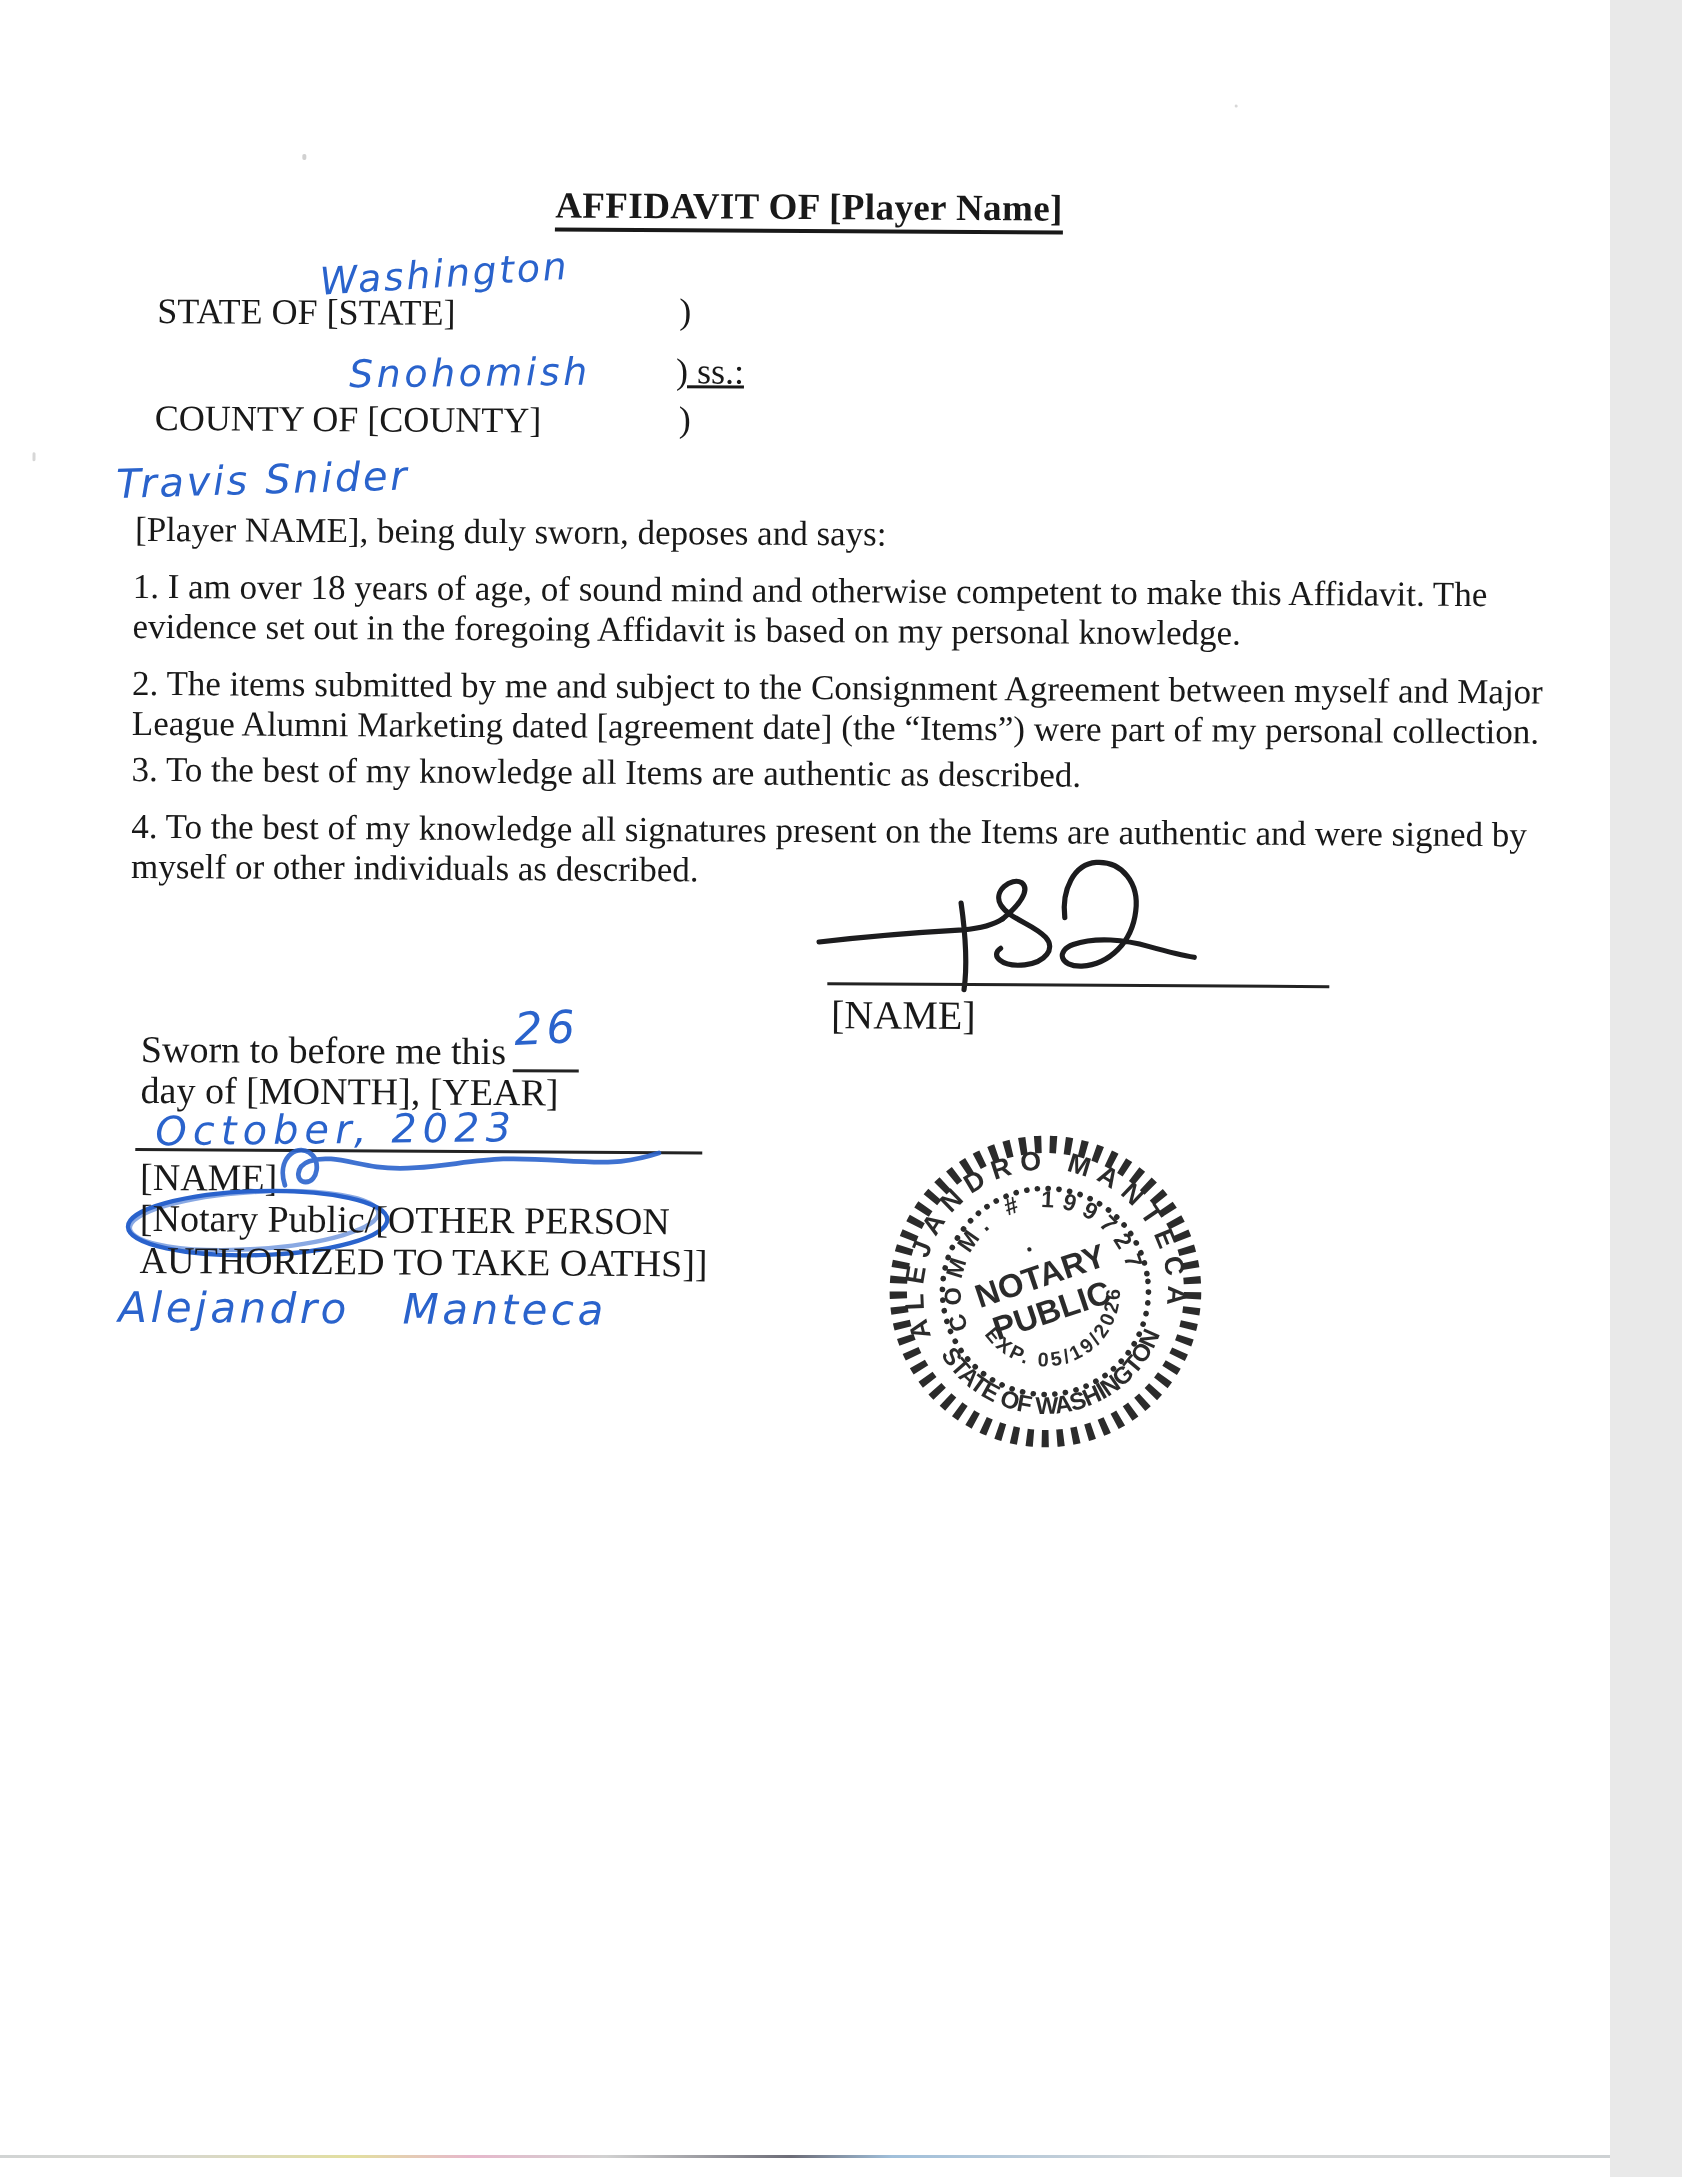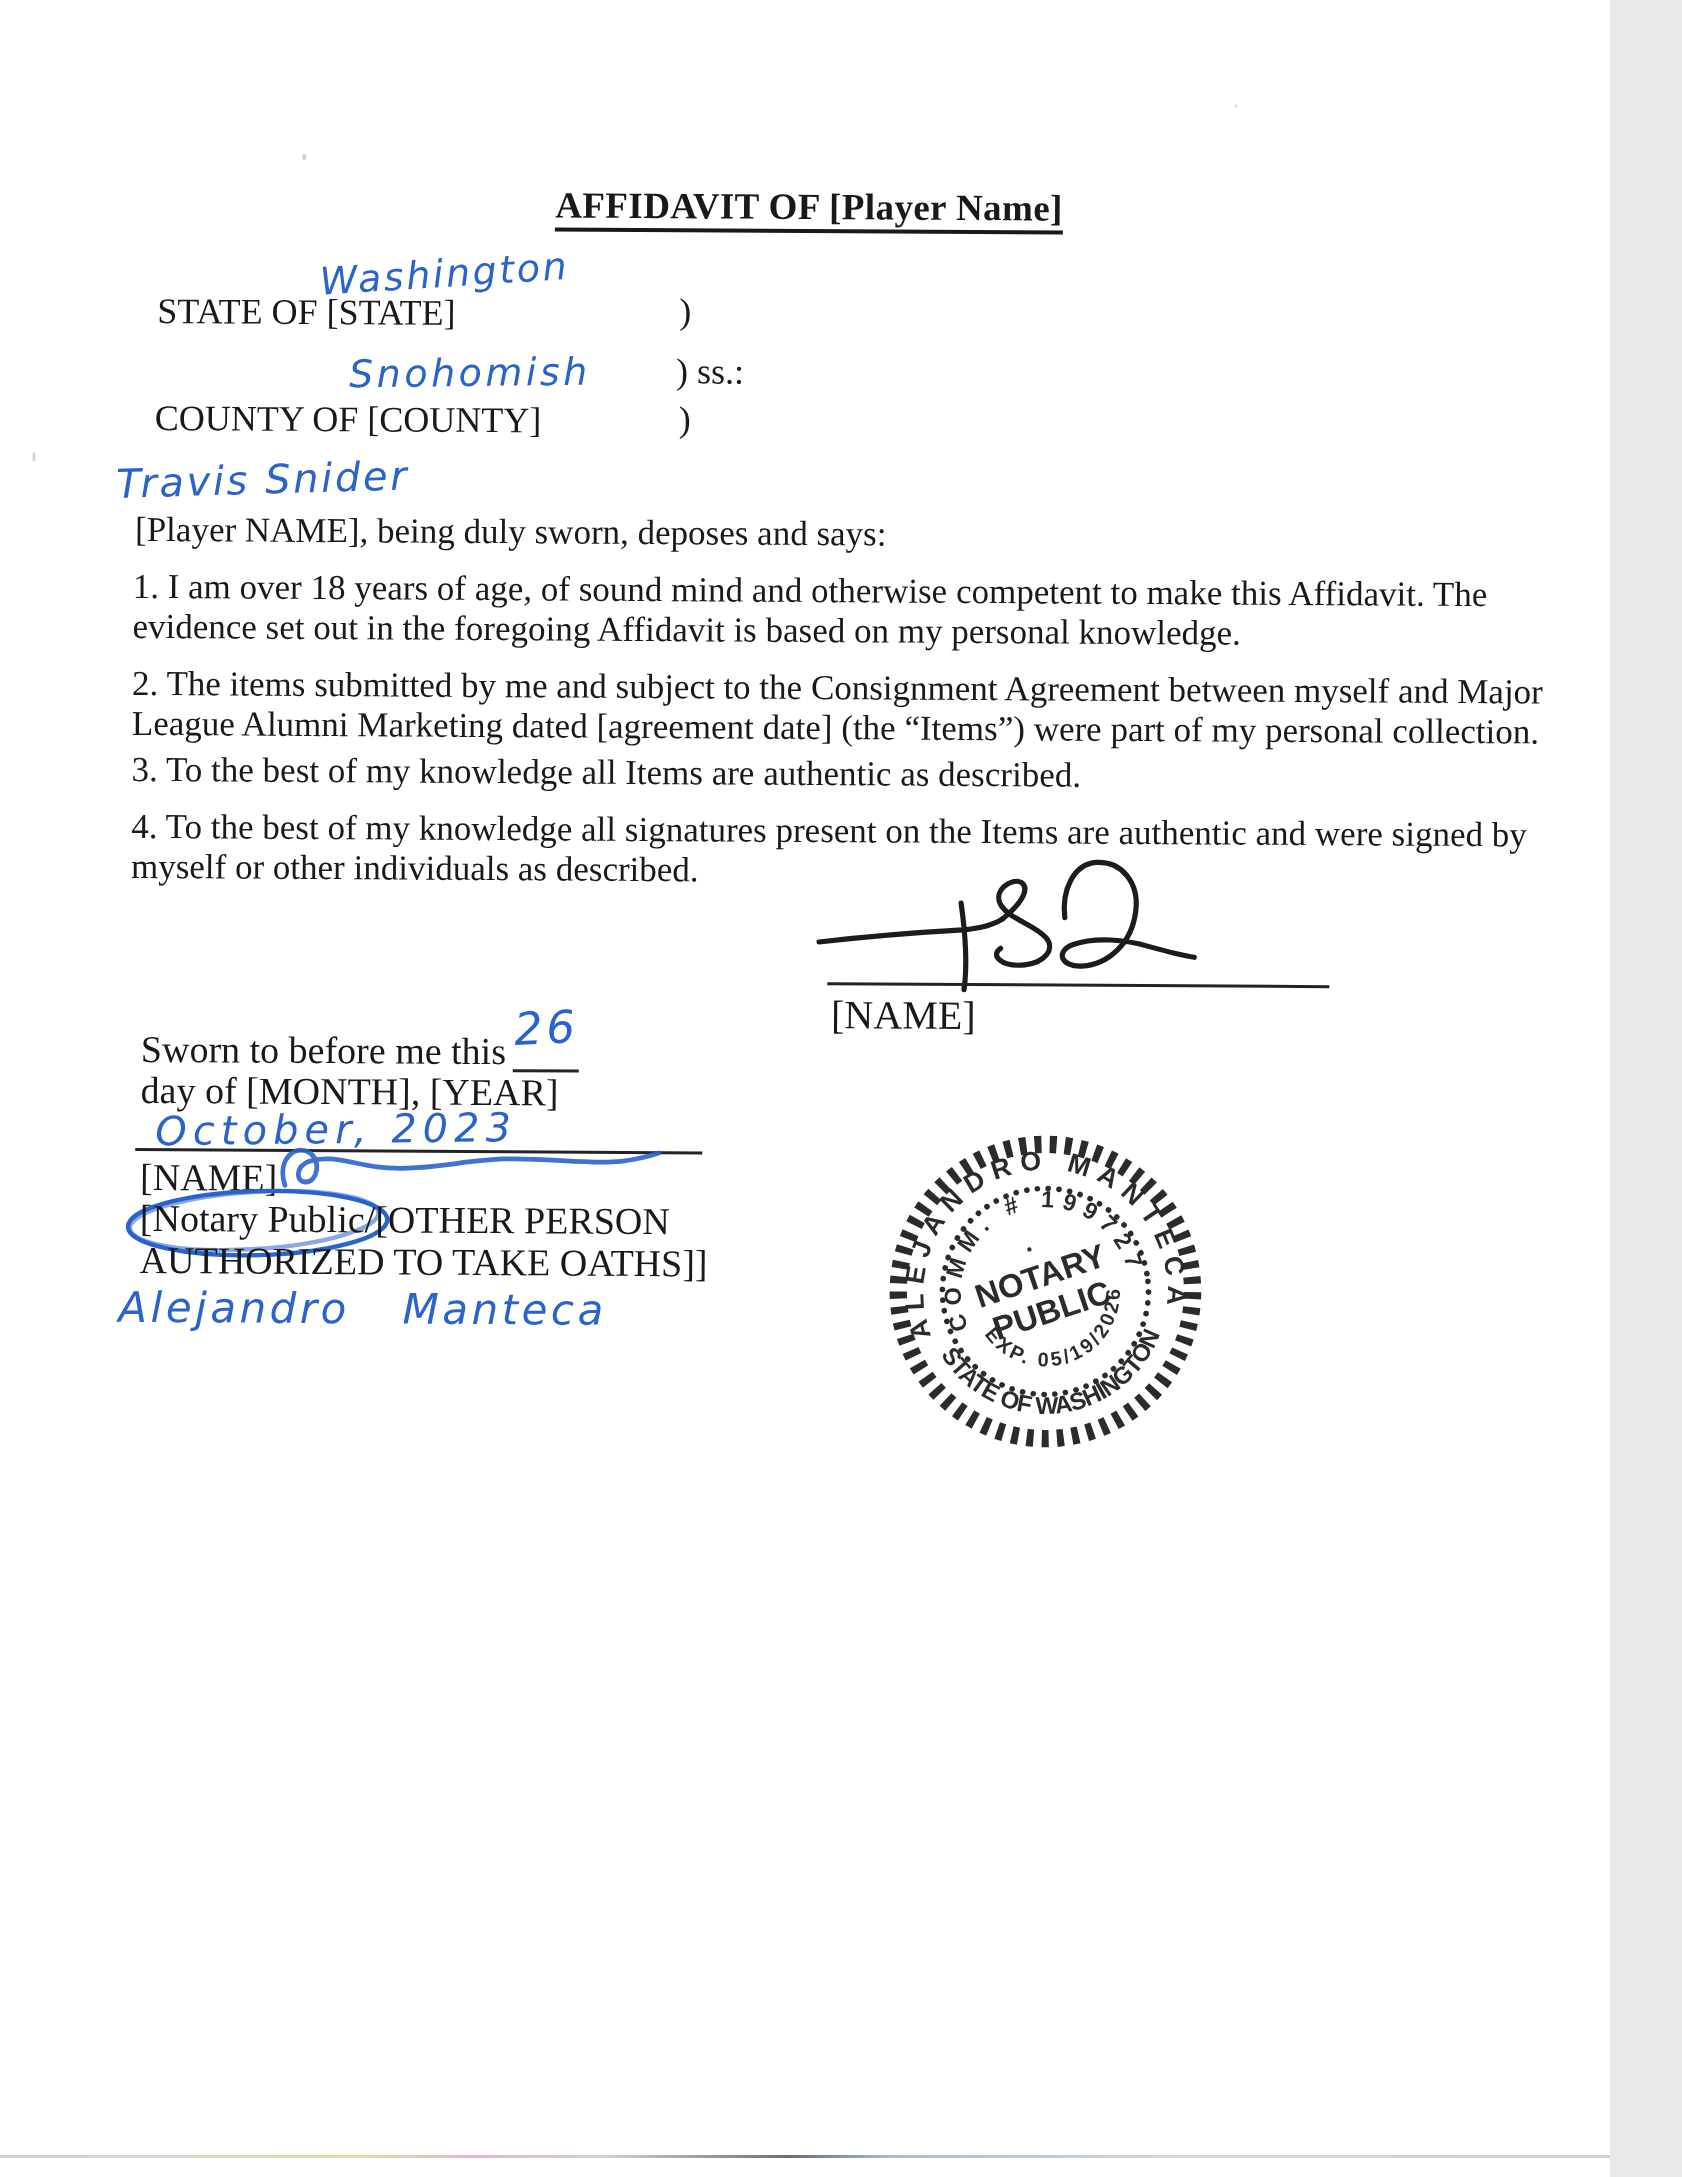--- a/index.html
+++ b/index.html
@@ -59,21 +59,21 @@
 <div class="page">
   <div class="content">
 
     <div class="abs doc-title">
       <span>AFFIDAVIT OF [Player Name]</span>
     </div>
 
     <div class="abs hw hw-state">Washington</div>
     <div class="abs venue" style="left:154px;top:294px;">STATE OF [STATE]</div>
     <div class="abs venue" style="left:676px;top:291px;">)</div>
-    <div class="abs venue" style="left:673px;top:351px;">) ss.:</div>
+    <div class="abs venue" style="left:673px;top:351px;text-decoration:underline;">) ss.:</div>
     <div class="abs hw hw-county">Snohomish</div>
     <div class="abs venue" style="left:152px;top:401px;">COUNTY OF [COUNTY]</div>
     <div class="abs venue" style="left:676px;top:399px;">)</div>
 
     <div class="abs hw hw-deponent">Travis Snider</div>
     <div class="abs intro" style="left:133px;top:514px;">[Player NAME], being duly sworn, deposes and says:</div>
 
     <div class="abs body-text" style="left:131px;top:571px;">1. I am over 18 years of age, of sound mind and otherwise competent to make this Affidavit. The
 evidence set out in the foregoing Affidavit is based on my personal knowledge.</div>
     <div class="abs body-text" style="left:131px;top:668px;">2. The items submitted by me and subject to the Consignment Agreement between myself and Major

